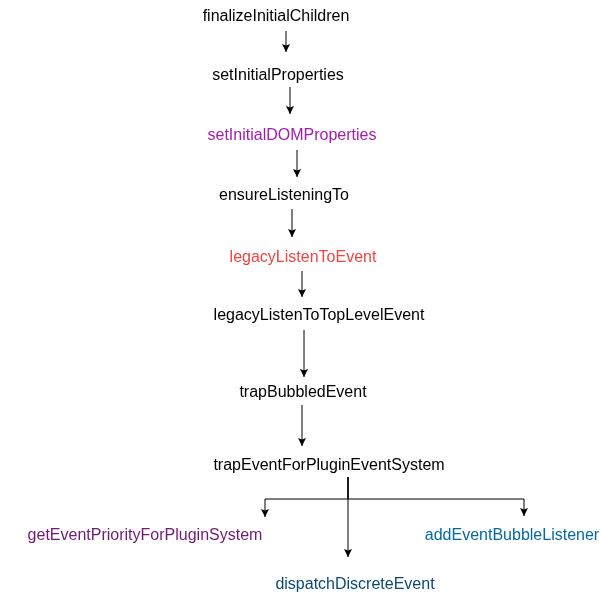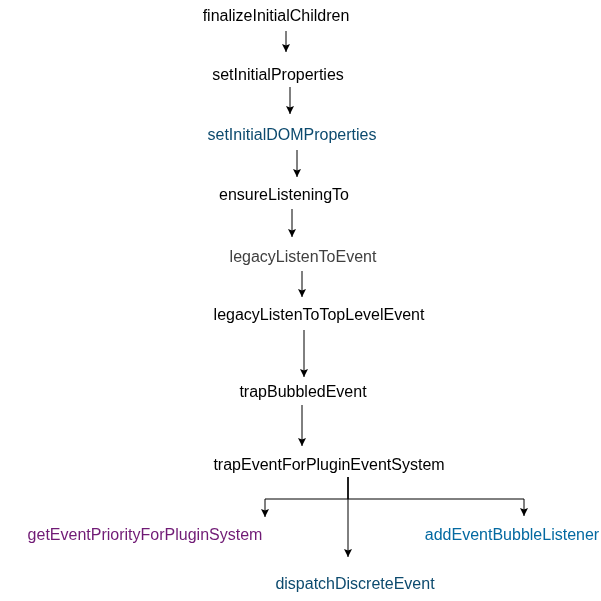--- a/index.html
+++ b/index.html
@@ -44,23 +44,23 @@
         <polyline points="282,330 282,377" fill="none" stroke="#000000" stroke-width="1" marker-end="url(#arrowhead)"></polyline>
         <polyline points="280,405 280,446" fill="none" stroke="#000000" stroke-width="1" marker-end="url(#arrowhead)"></polyline>
         <polyline points="326,477 326,499 243,499 243,517" fill="none" stroke="#000000" stroke-width="1" marker-end="url(#arrowhead)"></polyline>
         <polyline points="326,477 326,557" fill="none" stroke="#000000" stroke-width="1" marker-end="url(#arrowhead)"></polyline>
         <polyline points="326,477 326,499 502,499 502,516" fill="none" stroke="#000000" stroke-width="1" marker-end="url(#arrowhead)"></polyline>
       </g>
   </svg>
   <div id="nodes">
       <div class="node" style="left: 254px; top: 7px; color: rgb(0, 0, 0);">finalizeInitialChildren</div>
       <div class="node" style="left: 256px; top: 66px; color: rgb(0, 0, 0); text-align: right;">setInitialProperties</div>
-      <div class="node" style="left: 270px; top: 126px; color: #0c4a6e;">setInitialDOMProperties</div>
+      <div class="node" style="left: 270px; top: 126px; color: #a21caf;">setInitialDOMProperties</div>
       <div class="node" style="left: 262px; top: 186px; color: rgb(0, 0, 0);">ensureListeningTo</div>
-      <div class="node" style="left: 267px; top: 248px; color: #404040; padding-left: 28px;">legacyListenToEvent</div>
+      <div class="node" style="left: 267px; top: 248px; color: #ef4444; padding-left: 28px;">legacyListenToEvent</div>
       <div class="node" style="left: 297px; top: 306px; color: rgb(0, 0, 0); text-align: center;">legacyListenToTopLevelEvent</div>
       <div class="node" style="left: 281px; top: 383px; color: rgb(0, 0, 0);">trapBubbledEvent</div>
       <div class="node" style="left: 307px; top: 456px; color: #000000;">trapEventForPluginEventSystem</div>
       <div class="node" style="left: 123px; top: 526px; color: #701a75;">getEventPriorityForPluginSystem</div>
       <div class="node" style="left: 490px; top: 526px; color: #0369a1;">addEventBubbleListener</div>
       <div class="node" style="left: 333px; top: 575px; color: #0c4a6e;">dispatchDiscreteEvent</div>
     </div>
 </div>
 
 </body></html>

